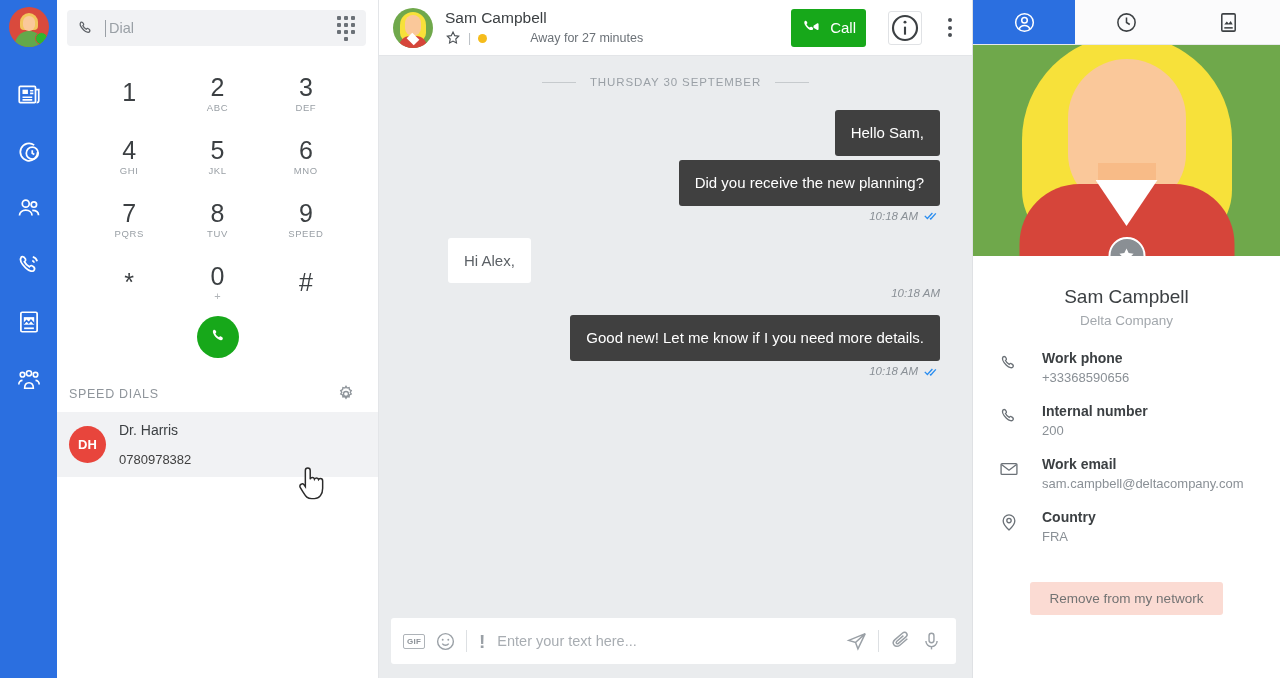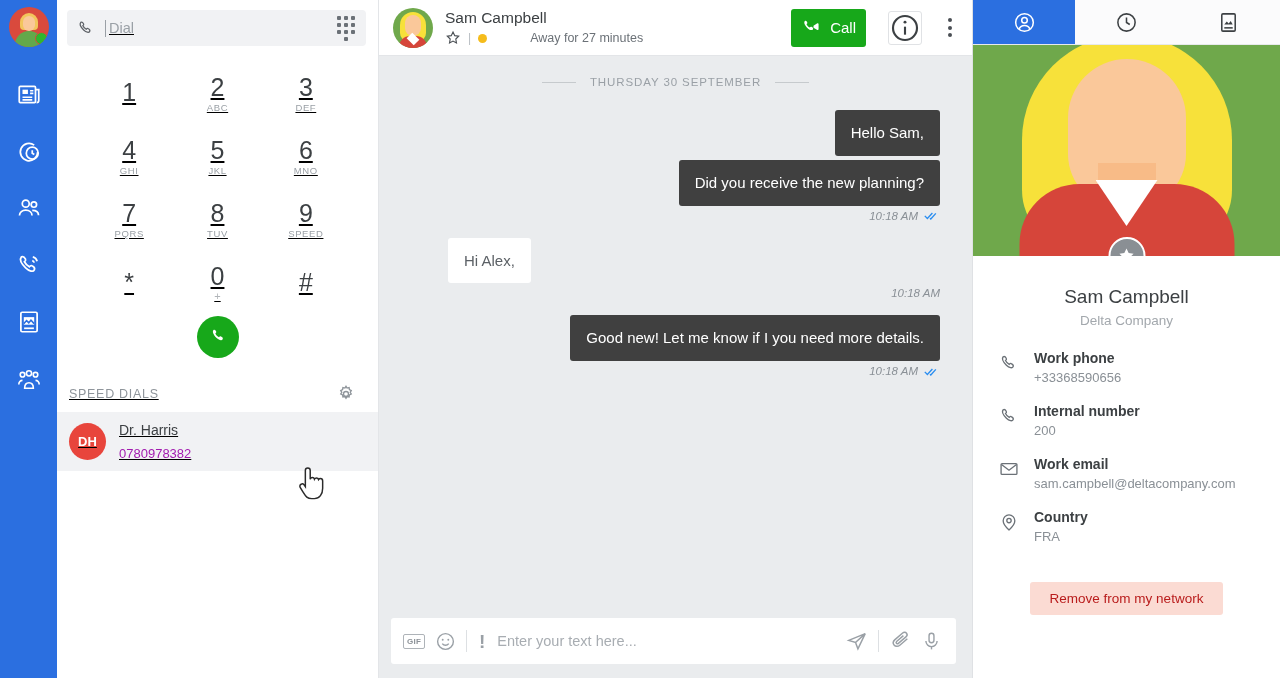--- a/index.html
+++ b/index.html
@@ -33,21 +33,20 @@
     width: 57px; height: 57px; display: flex; align-items: center;
     justify-content: center; cursor: pointer;
   }
   .rail-btn svg { width: 26px; height: 26px; }
 
   
   .dialer {
     width: 322px; flex: 0 0 322px; background: #fff;
     border-right: 1px solid #e3e5e8; display: flex; flex-direction: column;
     position: relative;
-    text-decoration: underline;
   }
   .dial-bar-wrap { padding: 10px 12px 8px 10px; }
   .dial-bar {
     height: 36px; background: #f1f2f4; border-radius: 4px;
     display: flex; align-items: center; padding: 0 10px; gap: 10px;
   }
   .dial-bar .ph { width:18px; height:18px; flex:0 0 18px; }
   .dial-input {
     flex: 1; border: none; background: transparent; outline: none;
     font-size: 14.5px; color: #57606a; font-family: "Liberation Sans", sans-serif;
@@ -88,21 +87,21 @@
   .sd-row {
     display: flex; align-items: center; gap: 13px;
     padding: 10px 12px; background: #f1f2f4; cursor: pointer;
   }
   .sd-av {
     width: 37px; height: 37px; border-radius: 50%; background: #e8453c;
     color: #fff; font-size: 13px; font-weight: 700; display: flex;
     align-items: center; justify-content: center; flex: 0 0 37px;
   }
   .sd-name { font-size: 14px; color: #3c4043; }
-  .sd-num { font-size: 13px; color: #a21caf; margin-top: 8px; }
+  .sd-num { font-size: 13px; color: #404040; margin-top: 14px; }
 
   .cursor { position: absolute; left: 240px; top: 466px; width: 30px; height: 38px;
             pointer-events: none; }
 
   
   .chat { flex: 1; display: flex; flex-direction: column; min-width:0;
           background: #eaecee; border-right: 1px solid #dfe1e4; }
   .chat-head {
     height: 56px; background: #fff; border-bottom: 1px solid #e3e5e8;
     display: flex; align-items: center; padding: 0 10px 0 14px; gap: 12px;
@@ -182,27 +181,27 @@
   .hero { height: 211px; position: relative; background: #6fa84b; overflow: hidden;
           flex: 0 0 211px; }
   .star-badge {
     position: absolute; left: 50%; bottom: -18px; transform: translateX(-50%);
     width: 37px; height: 37px; border-radius: 50%; background: #8a8f94;
     border: 2px solid #fff; display: flex; align-items: center; justify-content: center;
   }
   .p-name { text-align: center; font-size: 19px; color: #3c4043; margin-top: 30px; }
   .p-comp { text-align: center; font-size: 13.5px; color: #a3a8ad; margin-top: 5px; }
   .fields { padding: 22px 0 0 0; }
-  .field { display: flex; gap: 15px; padding: 0 0 17px 26px; align-items: flex-start; }
+  .field { display: flex; gap: 23px; padding: 0 0 17px 26px; align-items: flex-start; }
   .field .fi { width: 20px; flex: 0 0 20px; margin-top: 3px; }
   .f-label { font-size: 14px; color: #3c4043; font-weight: 700; line-height: 1.2; }
   .f-val { font-size: 13px; color: #8a9096; margin-top: 3px; line-height: 1.25; word-break: break-all; }
   .remove-wrap { display: flex; justify-content: center; margin-top: 20px; }
   .remove-btn {
-    background: #fbdbd3; color: #b91c1c; border: none; border-radius: 3px;
+    background: #fbdbd3; color: #737373; border: none; border-radius: 3px;
     padding: 9px 20px; font-size: 13.5px; cursor: pointer;
     font-family: "Liberation Sans", sans-serif;
   }
 </style>
 </head>
 <body>
 
 <div class="app">
 
   <div class="rail">

